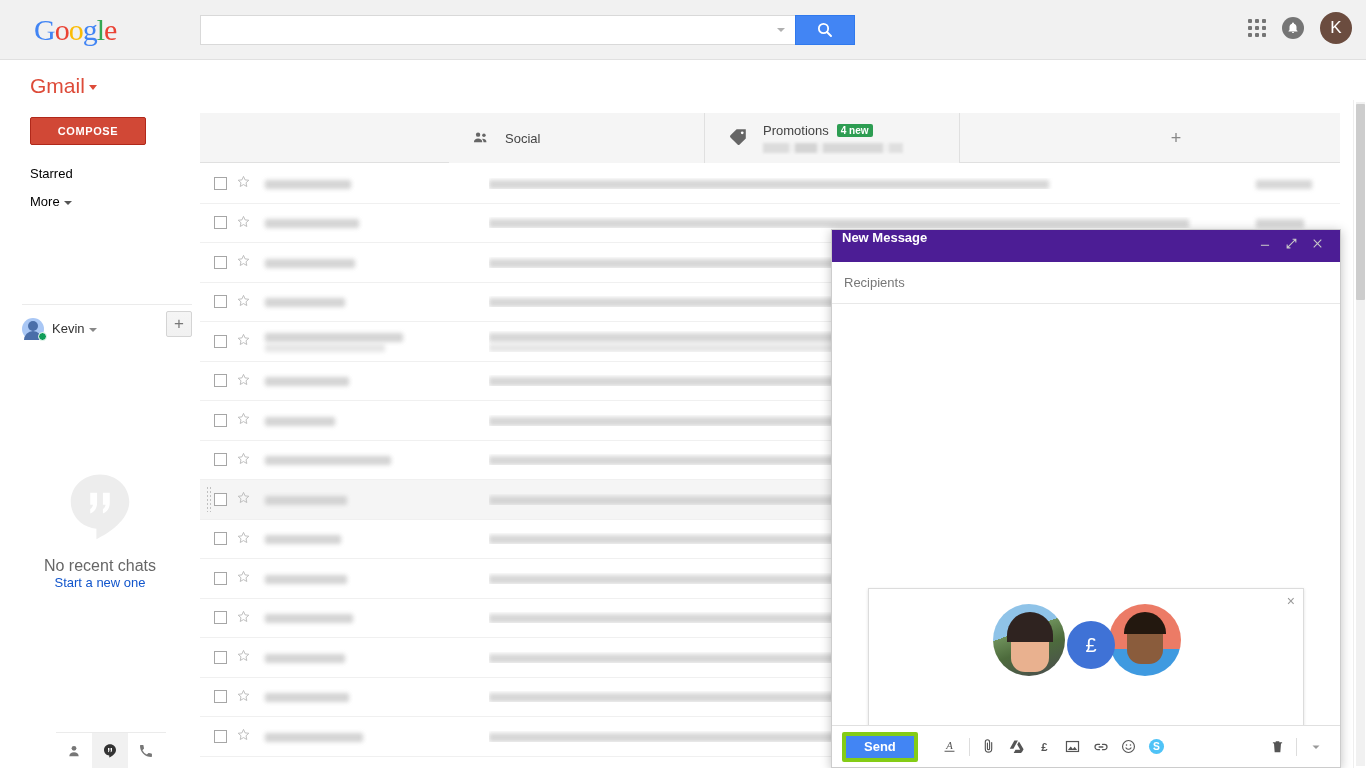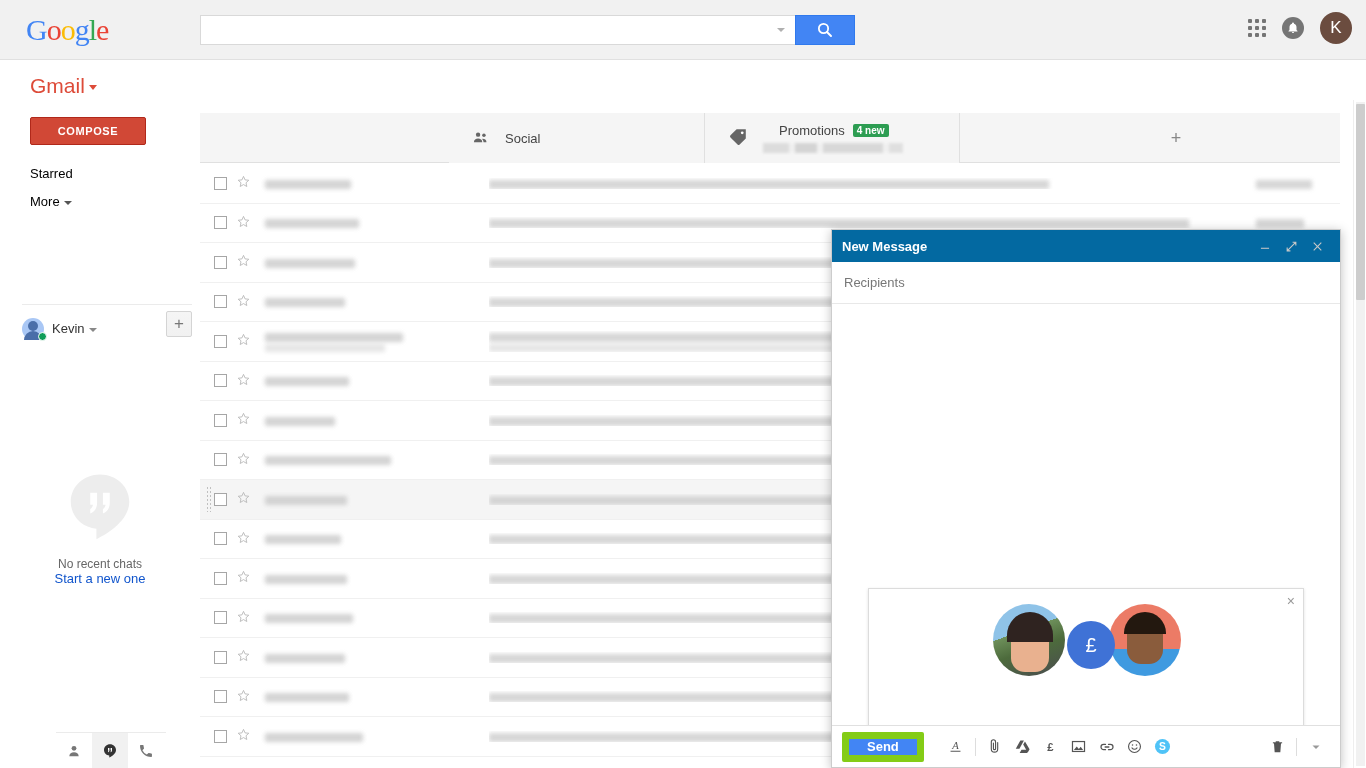--- a/index.html
+++ b/index.html
@@ -12,21 +12,21 @@
     color: #222;
   }
   #app { position: relative; width: 1366px; height: 768px; }
 
   
   .topbar {
     position: absolute; left: 0; top: 0; width: 1366px; height: 60px;
     background: #f1f1f1; border-bottom: 1px solid #e0e0e0;
   }
   .google-logo {
-    position: absolute; left: 26px; top: 14px;
+    position: absolute; left: 34px; top: 14px;
     font-family: "Liberation Serif", serif;
     font-size: 30px; letter-spacing: -1px; line-height: 32px;
     user-select: none;
   }
   .g-b { color: #4285f4; } .g-r { color: #ea4335; }
   .g-y { color: #fbbc05; } .g-g { color: #34a853; }
 
   .searchwrap {
     position: absolute; left: 200px; top: 15px;
     width: 655px; height: 30px; display: flex;
@@ -114,21 +114,21 @@
   .hu-online { position:absolute; left:16px; top:14px; width:9px; height:9px; border-radius:50%;
     background:#0f9d58; border:1.5px solid #fff; z-index:3; }
   .hu-name { margin-left: 8px; font-size: 13px; color: #333; }
   .hu-name .car { display:inline-block; margin-left:4px; border-left:4px solid transparent;
     border-right:4px solid transparent; border-top:4px solid #888; vertical-align: middle; }
   .hu-add { position: absolute; right: 0; top: 6px; width: 26px; height: 26px;
     background: linear-gradient(#f5f5f5,#f1f1f1); border: 1px solid #d4d4d4; border-radius: 2px;
     display: flex; align-items: center; justify-content: center; color: #777; font-size: 17px; cursor: pointer; }
 
   .chat-empty { position: absolute; left: 0; top: 360px; width: 200px; text-align: center; }
-  .chat-empty .label { font-size: 12px; color: #666; margin-top: 8px; }
+  .chat-empty .label { font-size: 16px; color: #666; margin-top: 8px; }
   .chat-empty .link { font-size: 13px; color: #1155cc; cursor: pointer; }
 
   .chat-tabs {
     position: absolute; left: 56px; bottom: 0; width: 110px; height: 36px;
     display: flex; align-items: center; border-top: 1px solid #ebebeb; background: #fff;
   }
   .chat-tab { width: 36px; height: 36px; display: flex; align-items: center; justify-content: center; cursor: pointer; }
   .chat-tab.sel { background: #f1f1f1; }
 
   
@@ -183,21 +183,21 @@
   .vscroll-track { position: absolute; left: 2px; top: 2px; width: 9px; bottom: 2px; background: #f1f1f1; }
   .vscroll-thumb { position: absolute; left: 2px; top: 4px; width: 9px; height: 196px; background: #cdcdcd; border-radius: 1px; cursor: pointer; }
 
   
   .compose {
     position: absolute; left: 831px; top: 229px; width: 510px; height: 539px;
     background: #fff; border: 1px solid #ccc; box-shadow: 0 2px 10px rgba(0,0,0,.25);
     display: flex; flex-direction: column; z-index: 50;
   }
   .cp-header {
-    height: 32px; background: #0369a1; color: #fff; display: flex; align-items: center;
+    height: 32px; background: #4c1d95; color: #fff; display: flex; 
     padding: 0 10px; flex: none;
   }
   .cp-title { font-size: 13px; font-weight: bold; flex: 1; }
   .cp-hbtn { width: 26px; height: 26px; display: flex; align-items: center; justify-content: center;
     color: #c8c8c8; cursor: pointer; }
   .cp-field { height: 42px; border-bottom: 1px solid #e8e8e8; display: flex; align-items: center;
     padding: 0 12px; flex: none; }
   .cp-field input { border: none; outline: none; width: 100%; font-size: 13px; color: #222;
     font-family: "Liberation Sans", sans-serif; background: transparent; }
   .cp-field input::placeholder { color: #777; }
@@ -227,21 +227,21 @@
     align-items: center; justify-content: center; z-index: 5; font-family: "Liberation Sans", sans-serif;
   }
 
   .cp-toolbar {
     height: 42px; border-top: 1px solid #e0e0e0; display: flex; align-items: center;
     padding: 0 10px; flex: none; background: #fff;
   }
   .send-btn {
     background: #4285f4; color: #fff; font-size: 13px; font-weight: bold;
     height: 30px; padding: 0 18px; border-radius: 2px; display: flex;
-    align-items: center; cursor: pointer; border: 7px solid #84cc16;
+    align-items: center; cursor: pointer; border: 4px solid #84cc16;
   }
   .cp-icon { width: 28px; height: 30px; display: flex; align-items: center; justify-content: center;
     cursor: pointer; color: #555; }
   .cp-sep { width: 1px; height: 18px; background: #ddd; margin: 0 5px; }
   .cp-spacer { flex: 1; }
 </style>
 </head>
 <body>
 
 <div id="app">
@@ -401,21 +401,21 @@
       <span class="tlabel">Social</span>
     </div>
 
     <div class="mtab" style="left:505px; width:255px; align-items:flex-start; padding-top:10px;">
       <svg width="22" height="22" viewBox="0 0 24 24" style="margin-top:3px">
         <path d="M10.5 3.5 3.8 10.2a1.6 1.6 0 0 0 0 2.3l7.7 7.7a1.6 1.6 0 0 0 2.3 0l6.7-6.7V3.5z" fill="#666"></path>
         <circle cx="16.6" cy="7.4" r="1.5" fill="#fff"></circle>
       </svg>
       <div style="margin-left:14px;">
         <div style="display:flex; align-items:center;">
-          <span class="tlabel" style="margin-left:16px">Promotions</span>
+          <span class="tlabel" style="margin-left:0">Promotions</span>
           <span class="tab-badge">4 new</span>
         </div>
         <div class="tab-blur"></div>
       </div>
     </div>
 
     <div class="tab-plus">
       <span>+</span>
     </div>
   </div>

